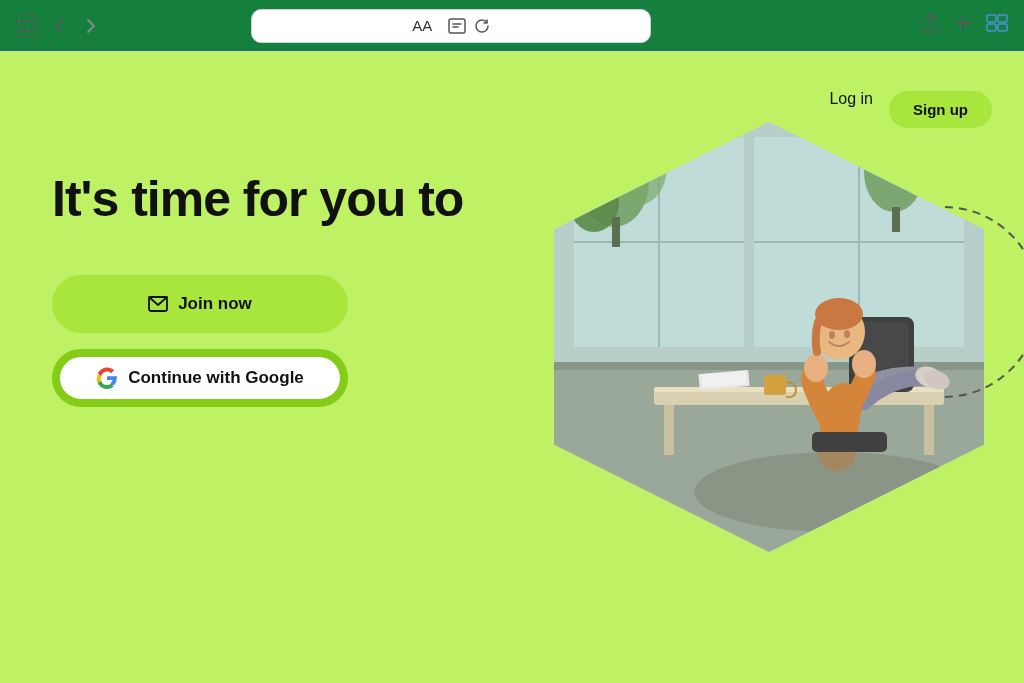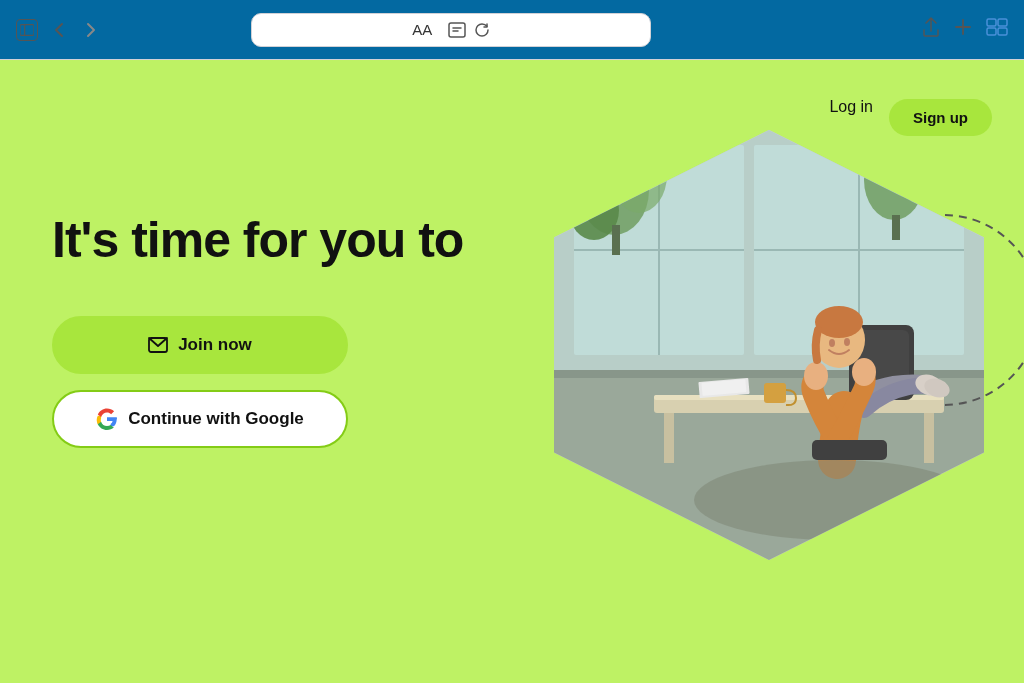--- a/index.html
+++ b/index.html
@@ -6,22 +6,22 @@
     body {
       width: 1024px;
       height: 683px;
       font-family: -apple-system, BlinkMacSystemFont, 'Segoe UI', sans-serif;
       background: #f2f2f7;
       overflow: hidden;
     }
 
     
     .browser-chrome {
-      background: #0369a1;
-      height: 60px;
+      background: #15803d;
+      height: 52px;
       display: flex;
       align-items: center;
       padding: 0 16px;
       gap: 28px;
       border-bottom: 1px solid #d1d1d6;
     }
     .browser-controls {
       display: flex;
       align-items: center;
       gap: 10px;
@@ -125,21 +125,20 @@
       top: 120px;
       max-width: 480px;
     }
     .hero-heading {
       font-size: 50px;
       font-weight: 800;
       color: #111;
       line-height: 1.1;
       letter-spacing: -1px;
       margin-bottom: 48px;
-      margin-top: 33px;
     }
 
     .btn-join {
       display: flex;
       align-items: center;
       justify-content: center;
       gap: 10px;
       width: 296px;
       height: 58px;
       background: #a8e63d;
@@ -152,21 +151,21 @@
       margin-bottom: 16px;
     }
     .btn-google {
       display: flex;
       align-items: center;
       justify-content: center;
       gap: 10px;
       width: 296px;
       height: 58px;
       background: white;
-      border: 2px solid #84cc16;
+      border: 8px solid #84cc16;
       border-radius: 40px;
       font-size: 17px;
       font-weight: 600;
       color: #111;
       cursor: pointer;
     }
 
     
     .hero-image-area {
       position: absolute;

